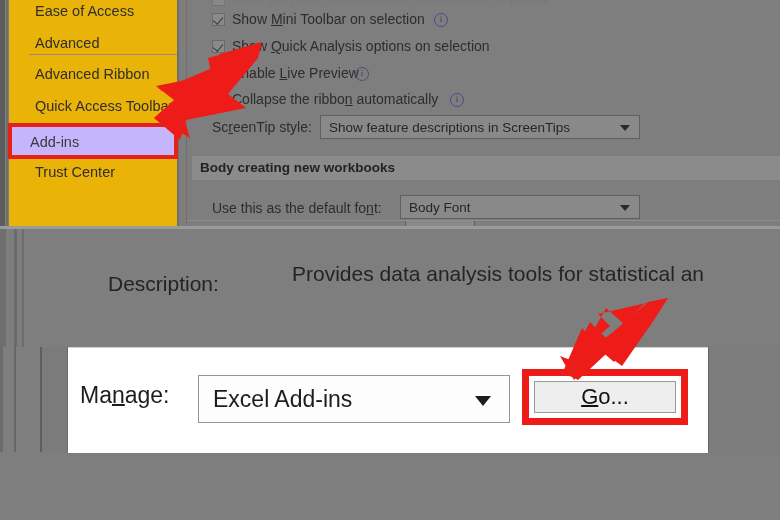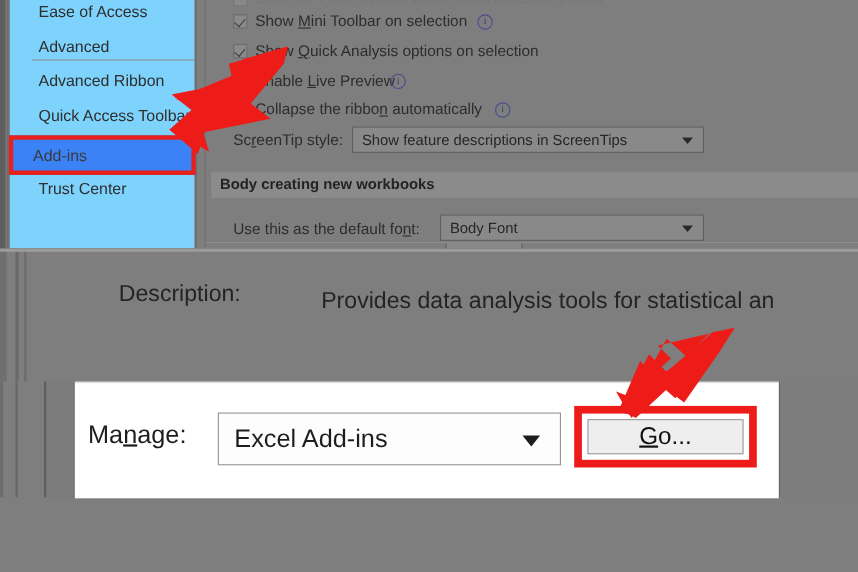--- a/index.html
+++ b/index.html
@@ -38,21 +38,21 @@
   #window-edge-dark {
     left: 0; top: 0; width: 5px; height: 226px;
     background: #5d5d5d;
   }
   #window-edge-line {
     left: 6px; top: 0; width: 2px; height: 226px;
     background: #6e6e6e;
   }
   #nav-panel {
     left: 9px; top: 0; width: 168px; height: 226px;
-    background: #7dd3fc;
+    background: #eab308;
   }
   #nav-right-rule {
     left: 177px; top: 0; width: 2px; height: 226px;
     background: #6f6f6f;
   }
   #nav-right-rule2 {
     left: 186px; top: 0; width: 1px; height: 226px;
     background: #707070;
   }
   .nav-item {
@@ -68,21 +68,21 @@
   }
   .nav-sep {
     left: 20px; width: 150px; height: 1px;
     background: #8f8f8f;
   }
   
   #nav-addins-hl {
     left: 8px; top: 123px; width: 170px; height: 36px;
     border: 4px solid #e8201a;
     box-sizing: border-box;
-    background: #3b82f6;
+    background: #c4b5fd;
   }
   #nav-addins-label {
     left: 26px; top: 130px;
     font-size: 14.5px; color: #3a3a3a;
     line-height: 22px;
   }
 
   
   .chk {
     position: absolute;
@@ -190,21 +190,21 @@
   }
   #mid-edge-line {
     left: 14px; top: 3px; width: 3px; height: 118px;
     background: #6a6a6a;
   }
   #mid-edge-line2 {
     left: 22px; top: 3px; width: 2px; height: 118px;
     background: #6d6d6d;
   }
   #desc-label {
-    left: 108px; top: 256px;
+    left: 108px; top: 272px;
     font-size: 21px; color: #242424;
   }
   #desc-value {
     left: 292px; top: 262px;
     font-size: 21px; color: #242424;
     white-space: nowrap;
   }
 
   
   #white-panel {

